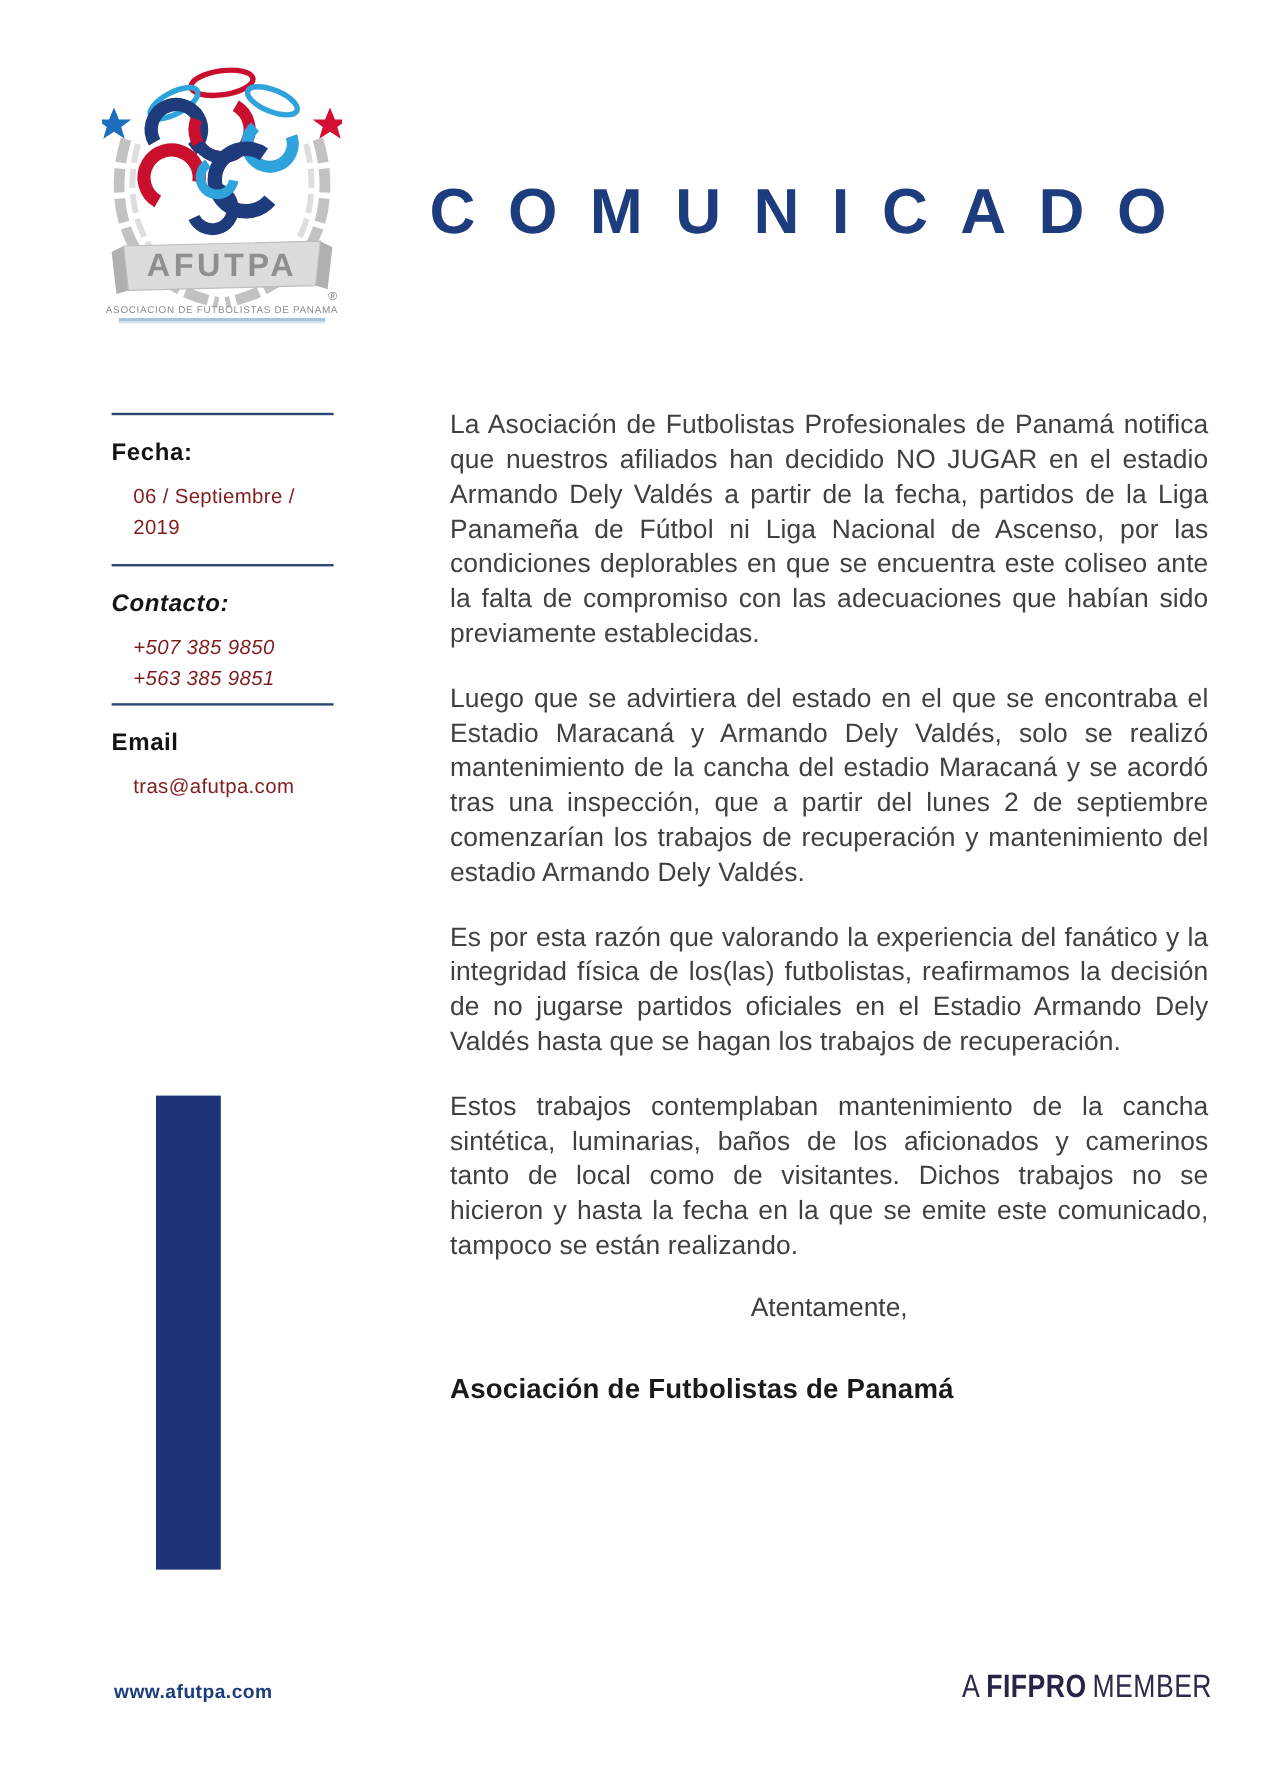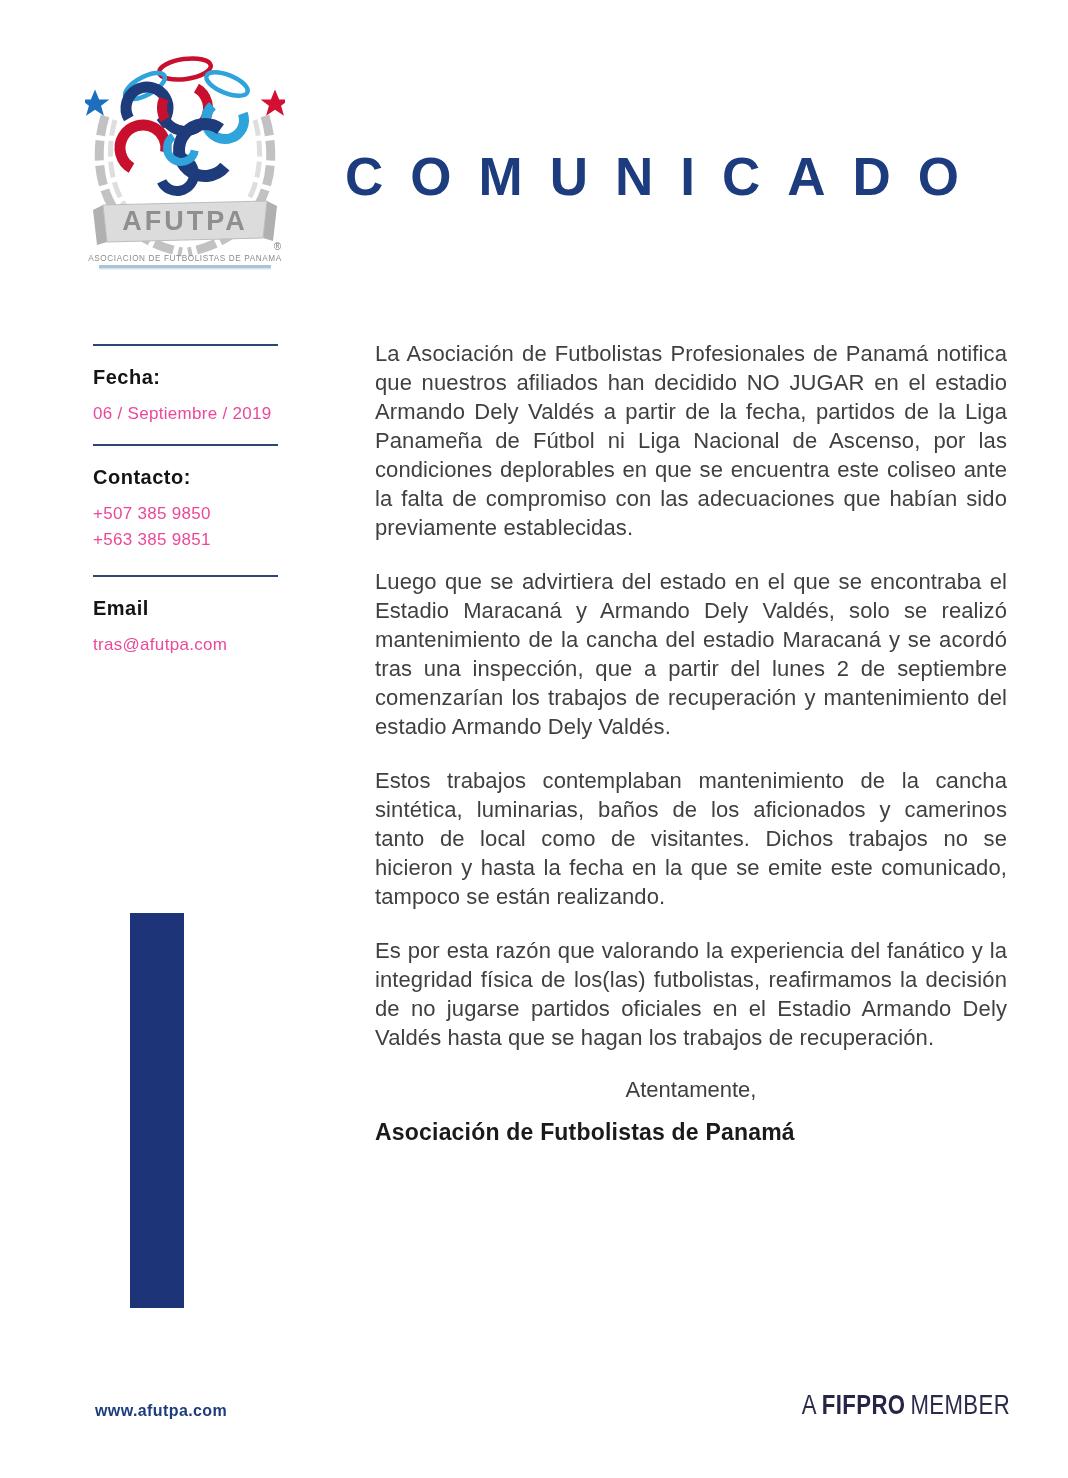--- a/index.html
+++ b/index.html
@@ -10,55 +10,55 @@
     background:#ffffff;
     font-family:"Liberation Sans", sans-serif;
     overflow:hidden;
   }
 
   
   .logo { position:absolute; left:85px; top:56px; width:200px; height:218px; }
 
   
   .title {
-    position:absolute; left:345px; top:146px;
+    position:absolute; left:358px; top:146px;
     font-size:53px; font-weight:bold;
     letter-spacing:27px; color:#1d3c7d;
     white-space:nowrap;
   }
 
   
   .sidebar { position:absolute; left:93px; top:344px; width:185px; }
   .sb-section { border-top:2px solid #2c4770; padding:20px 0 4px 0; }
   .sb-label {
     font-size:20px; font-weight:bold; color:#141414;
     letter-spacing:0.5px; margin-bottom:12px;
   }
-  .sb-line { font-size:17px; color:#ec4899; line-height:26px; letter-spacing:0.3px; }
+  .sb-line { font-size:17px; color:#7f1d1d; line-height:26px; letter-spacing:0.3px;margin-left:18px; }
   .sb-pad-1 { padding-bottom:17px; }
   .sb-pad-2 { padding-bottom:24px; }
-  .sb-pad-3 { padding-bottom:22px; }
+  .sb-pad-3 { padding-bottom:7px;font-style:italic; }
 
   
   .blue-bar {
     position:absolute; left:130px; top:913px;
     width:54px; height:395px; background:#1d3478;
   }
 
   
   .main { position:absolute; left:375px; top:339px; width:632px; }
   .main p {
     font-size:22px; line-height:29px; color:#404040;
     text-align:justify; margin-bottom:25px;
     letter-spacing:0.1px;
   }
   .closing { font-size:22px; color:#3f3f3f; margin-top:2px;text-align:center; }
   .signature {
     font-size:23px; font-weight:bold; color:#1a1a1a;
-    margin-top:16px; letter-spacing:0.2px;
+    margin-top:41px; letter-spacing:0.2px;
   }
 
   
   .footer-site {
     position:absolute; left:95px; top:1402px;
     font-size:16px; font-weight:bold; color:#1d3c7d; letter-spacing:0.4px;
   }
   .footer-member {
     position:absolute; right:58px; top:1390px;
     font-size:27px; color:#2a2a4a; white-space:nowrap;
@@ -131,22 +131,22 @@
       <div class="sb-label">Email</div>
       <div class="sb-line">tras@afutpa.com</div>
     </div>
   </div>
 
   <div class="blue-bar"></div>
 
   <div class="main">
     <p>La Asociación de Futbolistas Profesionales de Panamá notifica que nuestros afiliados han decidido NO JUGAR en el estadio Armando Dely Valdés a partir de la fecha, partidos de la Liga Panameña de Fútbol ni Liga Nacional de Ascenso, por las condiciones deplorables en que se encuentra este coliseo ante la falta de compromiso con las adecuaciones que habían sido previamente establecidas.</p>
     <p>Luego que se advirtiera del estado en el que se encontraba el Estadio Maracaná y Armando Dely Valdés, solo se realizó mantenimiento de la cancha del estadio Maracaná y se acordó tras una inspección, que a partir del lunes 2 de septiembre comenzarían los trabajos de recuperación y mantenimiento del estadio Armando Dely Valdés.</p>
+    <p>Es por esta razón que valorando la experiencia del fanático y la integridad física de los(las) futbolistas, reafirmamos la decisión de no jugarse partidos oficiales en el Estadio Armando Dely Valdés hasta que se hagan los trabajos de recuperación.</p>
     <p>Estos trabajos contemplaban mantenimiento de la cancha sintética, luminarias, baños de los aficionados y camerinos tanto de local como de visitantes. Dichos trabajos no se hicieron y hasta la fecha en la que se emite este comunicado, tampoco se están realizando.</p>
-    <p>Es por esta razón que valorando la experiencia del fanático y la integridad física de los(las) futbolistas, reafirmamos la decisión de no jugarse partidos oficiales en el Estadio Armando Dely Valdés hasta que se hagan los trabajos de recuperación.</p>
     <div class="closing">Atentamente,</div>
     <div class="signature">Asociación de Futbolistas de Panamá</div>
   </div>
 
   <div class="footer-site">www.afutpa.com</div>
   <div class="footer-member">
     <span>A</span><span class="brand">FIFPRO</span><span>MEMBER</span>
   </div>
 
 </div>

